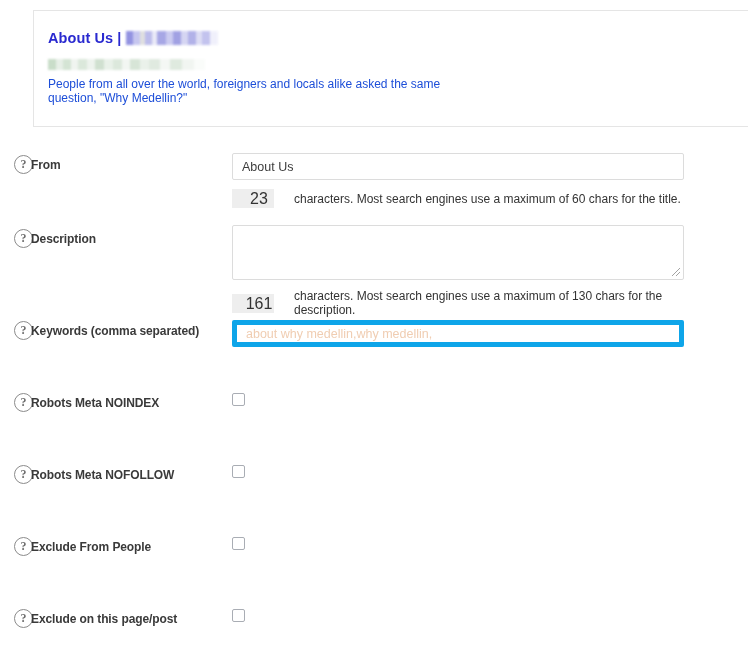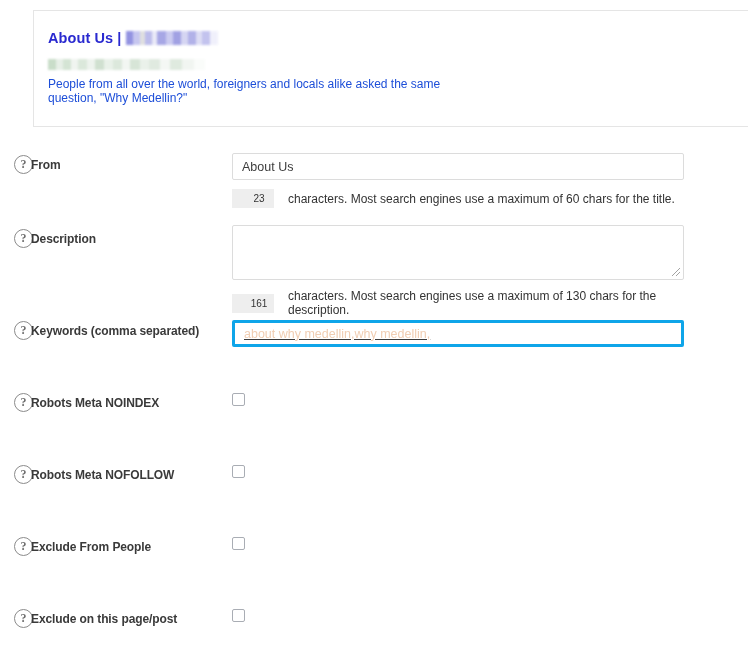--- a/index.html
+++ b/index.html
@@ -187,47 +187,46 @@
   .textarea-wrap { position: relative; }
   .resize-grip {
     position: absolute;
     right: 3px;
     bottom: 3px;
     width: 10px;
     height: 10px;
     pointer-events: none;
   }
   .keywords-input {
-    border: 3px solid #0ea5e9;
-    text-decoration: underline;
+    border: 5px solid #0ea5e9;
   }
   .keywords-input::placeholder {
     color: #f0cdb2;
     opacity: 1;
   }
 
   .counter-line {
     margin-top: 9px;
     display: flex;
     align-items: center;
   }
   .counter-box {
     width: 42px;
     height: 19px;
     background: #eeeeee;
     color: #333333;
-    font-size: 10px;
+    font-size: 16px;
     line-height: 19px;
     text-align: center;
     box-sizing: border-box;
     flex: none;
     padding-left: 12px;
   }
   .counter-text {
-    margin-left: 14px;
+    margin-left: 20px;
     font-size: 12px;
     color: #333333;
   }
 
   .checkbox {
     width: 13px;
     height: 13px;
     box-sizing: border-box;
     border: 1px solid #a9adb4;
     border-radius: 2px;

